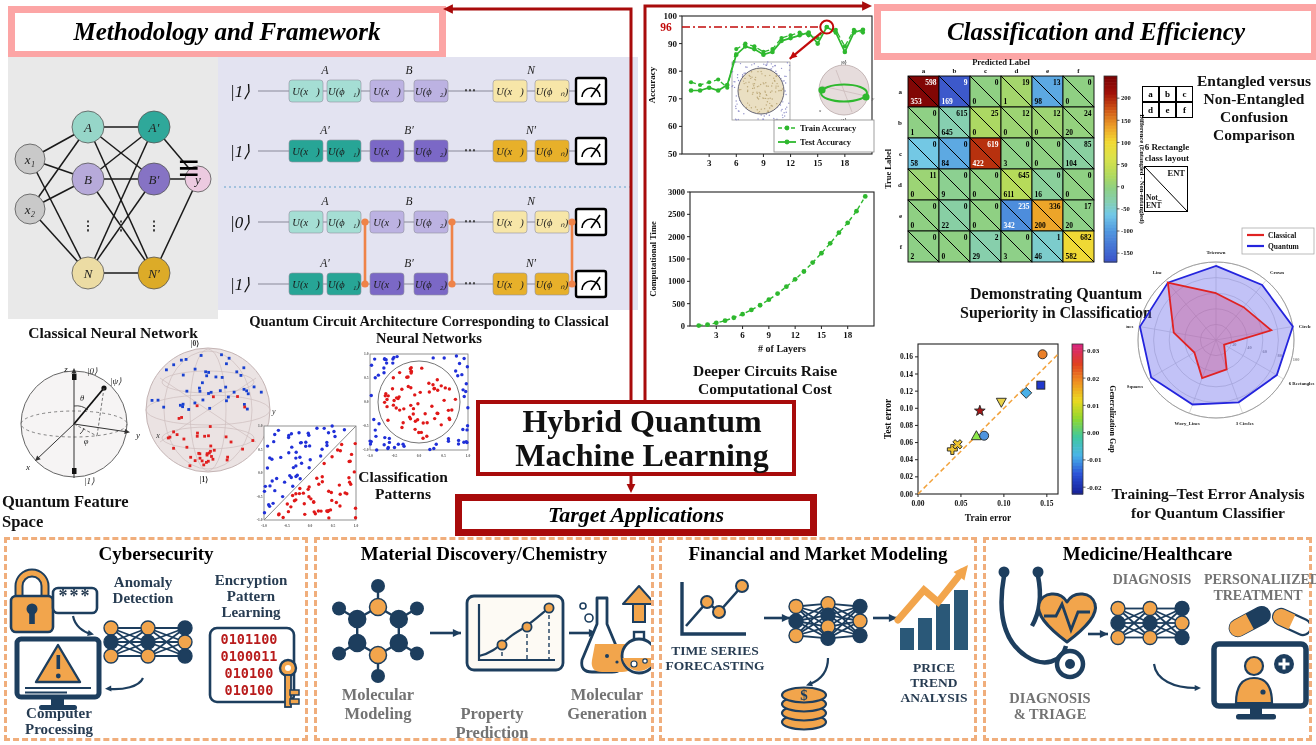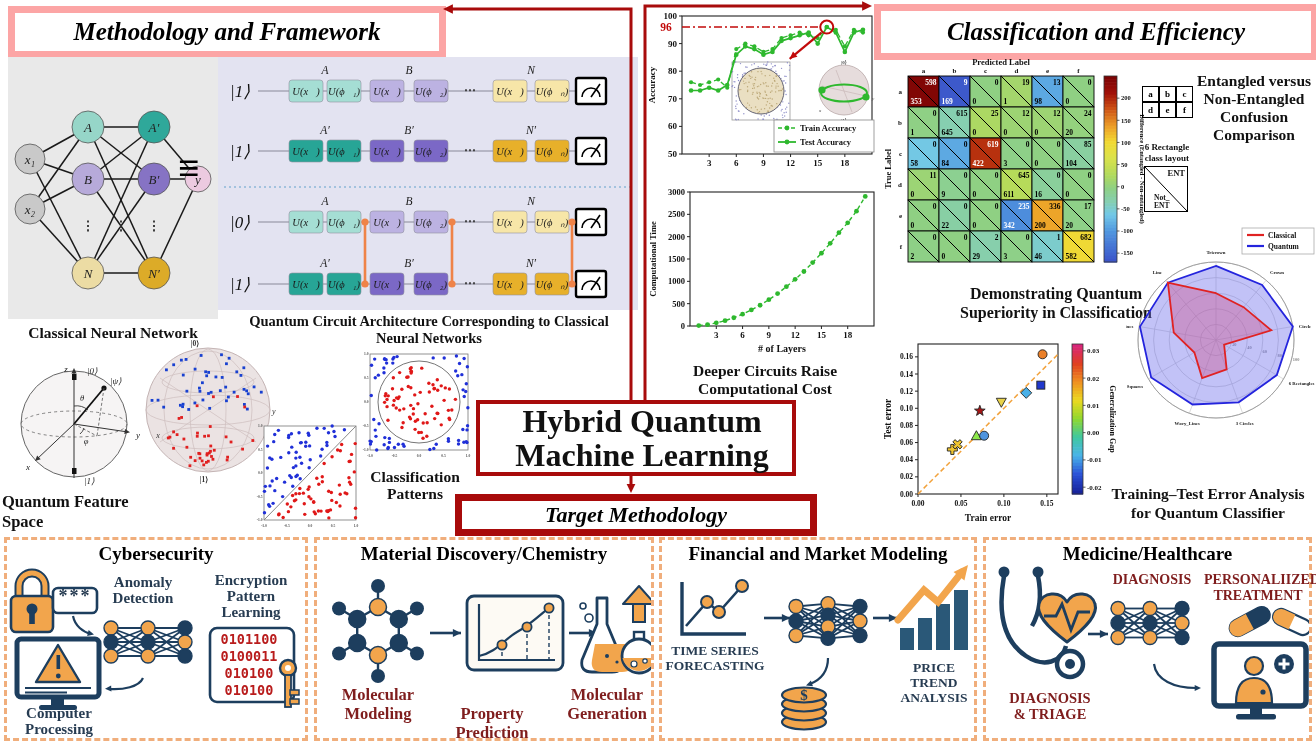--- a/index.html
+++ b/index.html
@@ -3,21 +3,21 @@
 <meta charset="utf-8">
 <style>
   html,body{margin:0;padding:0;background:#fff;}
   #canvas{position:relative;width:1316px;height:745px;background:#fff;overflow:hidden;
           font-family:"Liberation Serif",serif;}
   .abs{position:absolute;}
   .serifb{font-family:"Liberation Serif",serif;font-weight:bold;color:#111;}
   .pre{white-space:pre-line;text-align:center;}
   .secbox{border:7px solid #fca5a5;text-align:center;font-style:italic;font-weight:bold;background:#fff;}
   .lbl-dark{color:#273c52;}
-  .lbl-blue{color:#7f1d1d;font-family:Liberation Serif, serif;}
+  .lbl-blue{color:#737373;font-family:Liberation Serif, serif;}
   .panel{border:3px dashed #f0ae7c;background:#fff;}
   .ptitle{position:absolute;top:3px;left:0;right:0;text-align:center;font-weight:bold;font-size:19px;color:#000;}
   svg{display:block;}
   #class-table{display:grid;grid-template-columns:17px 17px 17px;grid-auto-rows:16px;}
   #class-table span{border:1px solid #000;font-size:9px;font-weight:bold;text-align:center;line-height:15px;font-family:"Liberation Serif",serif;}
 </style>
 </head>
 <body>
 
 <div id="canvas">
@@ -571,29 +571,29 @@
       <circle cx="41.89505625883818" cy="5.411277772584594" r="1.7" fill="#2030d8"></circle>
       <circle cx="19.24986797629384" cy="89.61062781122077" r="1.7" fill="#2030d8"></circle>
       <circle cx="92.19791320441193" cy="6.044021608328457" r="1.7" fill="#2030d8"></circle>
       <circle cx="23.943643632318658" cy="84.34169963856307" r="1.7" fill="#2030d8"></circle>
       <circle cx="109.86318026290424" cy="22.662799844826942" r="1.7" fill="#2030d8"></circle>
       <circle cx="26.376313213434216" cy="23.17473126443789" r="1.7" fill="#2030d8"></circle>
       <circle cx="112.12588684173575" cy="6.538383486000068" r="1.7" fill="#2030d8"></circle>
       <circle cx="112.23973874665785" cy="44.44399644920789" r="1.7" fill="#2030d8"></circle>
       <circle cx="81.81904247394719" cy="96.53988270393567" r="1.7" fill="#2030d8"></circle>
     </svg>
-  <div class="abs serifb pre" style="left:354px;top:468px;width:122px;font-size:15.5px;line-height:17px;">Classification
+  <div class="abs serifb pre" style="left:342px;top:468px;width:122px;font-size:15.5px;line-height:17px;">Classification
 Patterns</div>
 
   <div class="abs" style="left:476px;top:400px;width:312px;height:68px;border:4px solid #a80b0b;background:#fff;">
     <div class="serifb pre" style="font-size:32px;line-height:34px;padding-left:12px;">Hybrid Quantum
 Machine Learning</div>
   </div>
   <div class="abs secbox" style="left:455px;top:494px;width:348px;height:28px;line-height:28px;font-size:22px;border-color:#a80b0b;">
-    <span>Target Methodology</span>
+    <span>Target Applications</span>
   </div>
 
   <svg id="acc-svg" class="abs" style="left:646px;top:6px;" width="238" height="176">
       <rect x="36" y="10" width="190" height="138" fill="none" stroke="#222" stroke-width="1.1"></rect>
       <line x1="33" y1="148" x2="36" y2="148" stroke="#222" stroke-width="1"></line>
       <text x="31" y="151" font-size="9" text-anchor="end" fill="#111" font-family="&quot;Liberation Serif&quot;,serif" font-weight="bold">50</text>
       <line x1="33" y1="120.4" x2="36" y2="120.4" stroke="#222" stroke-width="1"></line>
       <text x="31" y="123.4" font-size="9" text-anchor="end" fill="#111" font-family="&quot;Liberation Serif&quot;,serif" font-weight="bold">60</text>
       <line x1="33" y1="92.8" x2="36" y2="92.8" stroke="#222" stroke-width="1"></line>
       <text x="31" y="95.8" font-size="9" text-anchor="end" fill="#111" font-family="&quot;Liberation Serif&quot;,serif" font-weight="bold">70</text>
@@ -1164,21 +1164,21 @@
       <span>e</span>
       <span>f</span>
     </div>
   <div class="abs serifb pre" style="left:1134px;top:142px;width:66px;font-size:9px;line-height:10.5px;">6 Rectangle
 class layout</div>
   <div class="abs" style="left:1144px;top:166px;width:42px;height:44px;border:1.5px solid #000;background:#fff;">
     <svg width="42" height="44" style="position:absolute;left:0;top:0;">
         <line x1="0" y1="0" x2="42" y2="44" stroke="#000" stroke-width="1"></line>
       </svg>
     <span class="abs serifb" style="right:2px;top:1px;font-size:8.5px;">ENT</span>
-    <span class="abs serifb pre" style="left:9px;bottom:1px;font-size:7.5px;line-height:8px;text-align:center;">Not_
+    <span class="abs serifb pre" style="left:1px;bottom:1px;font-size:7.5px;line-height:8px;text-align:center;">Not_
 ENT</span>
   </div>
 
   <div class="abs serifb pre" style="left:946px;top:284px;width:220px;font-size:16px;line-height:19px;">Demonstrating Quantum
 Superiority in Classification</div>
 
   <svg id="radar-svg" class="abs" style="left:1126px;top:226px;" width="190" height="212">
       <circle cx="90" cy="114" r="15.6" fill="none" stroke="#c4c4c4" stroke-width="0.7"></circle>
       <circle cx="90" cy="114" r="31.2" fill="none" stroke="#c4c4c4" stroke-width="0.7"></circle>
       <circle cx="90" cy="114" r="46.8" fill="none" stroke="#c4c4c4" stroke-width="0.7"></circle>

